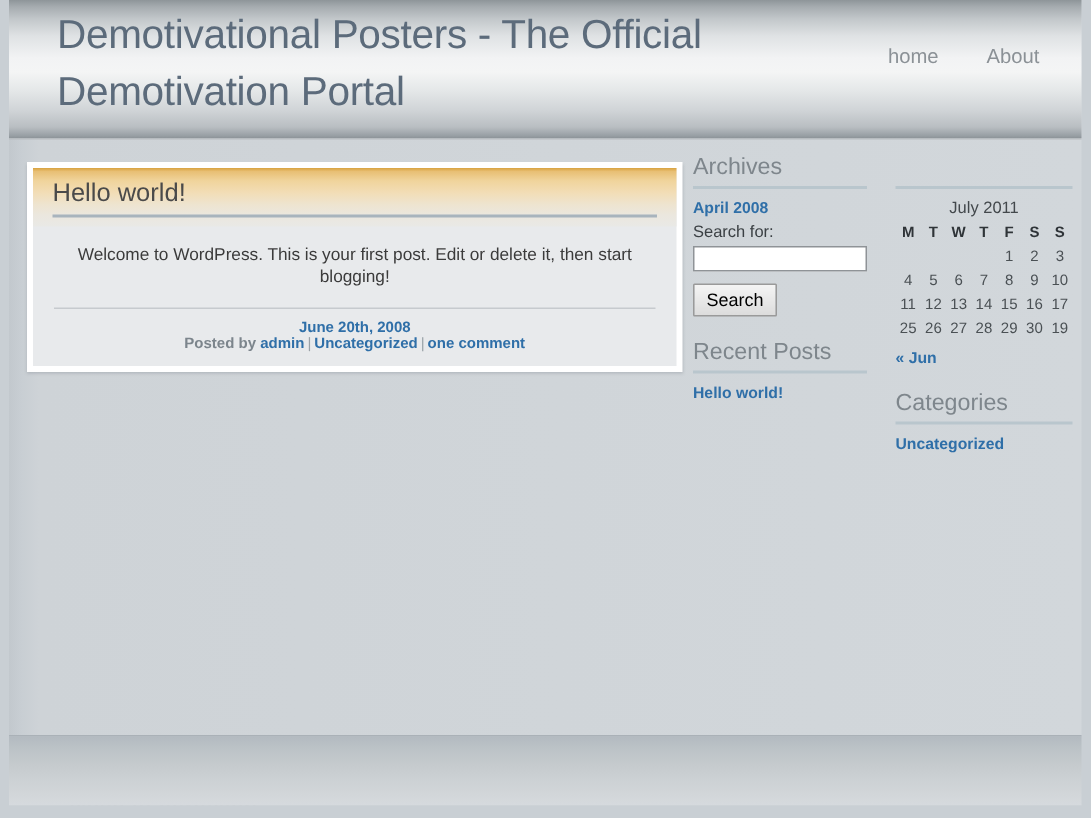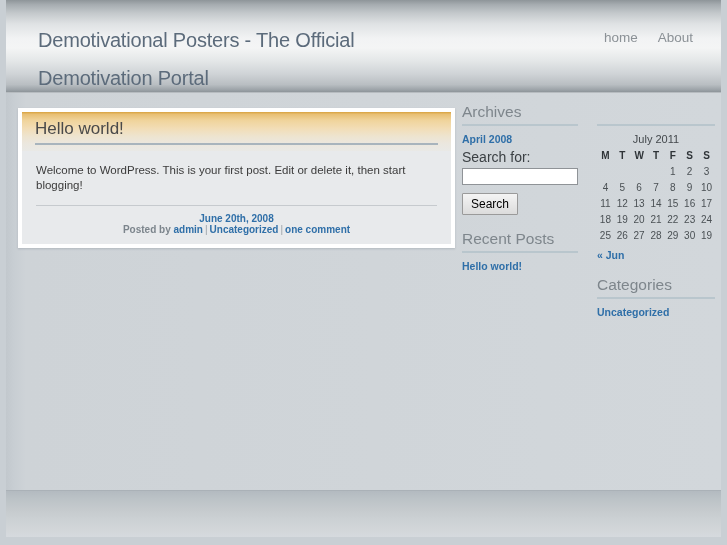--- a/index.html
+++ b/index.html
@@ -31,34 +31,34 @@
     left: 6px; top: 0; width: 715px; height: 93px;
     background: linear-gradient(to bottom,
         #8e9599 0%, #a6acb0 5%, #c3c8cb 14%, #dfe2e4 26%,
         #f2f3f4 42%, #f4f5f5 52%, #e4e7e8 66%,
         #d0d4d7 80%, #b9bec2 92%, #9aa1a6 98%, #8d9499 100%);
     border-bottom: 1px solid #b7bcc0;
     overflow: hidden;
   }
   .site-title {
     position: absolute;
-    left: 32px; top: 21px;
+    left: 32px; top: 4px;
     width: 430px;
-    font-size: 20px;
+    font-size: 27px;
     line-height: 38px;
     font-weight: normal;
     color: #5c6b7b;
     letter-spacing: -0.2px;
     margin: 0;
   }
   .nav {
     position: absolute;
     right: 28px; top: 30px;
     display: flex;
-    gap: 20px;
+    gap: 32px;
     align-items: center;
   }
   .nav a {
     font-size: 13.5px;
     color: #8b9196;
     text-decoration: none;
   }
 
   
   .content-wrap {
@@ -94,20 +94,21 @@
   .post-head-rule {
     height: 2px;
     background: #a8b4bd;
     margin: 4px 0 0 0;
   }
   .post-body {
     padding: 12px 14px 0 14px;
     font-size: 11.5px;
     color: #3b3b3b;
     line-height: 15px;
+    text-align: center;
   }
   .post-rule {
     height: 1px;
     background: #c6cace;
     margin: 12px 14px 0 14px;
   }
   .post-meta {
     display: flex;
     justify-content: space-between;
     align-items: center;
@@ -156,21 +157,21 @@
     text-decoration: none;
     font-weight: bold;
     font-size: 10.5px;
     display: inline-block;
   }
 
   .sb-cols { display: flex; gap: 19px; }
   .sb-main { width: 124px; }
   .sb-cal  { width: 118px; }
 
-  .search-label { font-size: 14px; color: #3b4044; margin: 4px 0 3px 0; }
+  .search-label { font-size: 11px; color: #3b4044; margin: 4px 0 3px 0; }
   .search-input {
     width: 116px; height: 17px;
     border: 1px solid #8f9397;
     background: #fff;
     font-family: "Liberation Sans", sans-serif;
     font-size: 11px;
     padding: 1px 3px;
     outline: none;
   }
   .search-button {
@@ -345,29 +346,20 @@
                 <tr>
                   <td>11</td>
                   <td>12</td>
                   <td>13</td>
                   <td>14</td>
                   <td>15</td>
                   <td>16</td>
                   <td>17</td>
                 </tr>
                 <tr>
-                  <td>18</td>
-                  <td>19</td>
-                  <td>20</td>
-                  <td>21</td>
-                  <td>22</td>
-                  <td>23</td>
-                  <td>24</td>
-                </tr>
-                <tr>
                   <td>25</td>
                   <td>26</td>
                   <td>27</td>
                   <td>28</td>
                   <td>29</td>
                   <td>30</td>
                   <td>19</td>
                 </tr>
               </tbody>
             </table>

